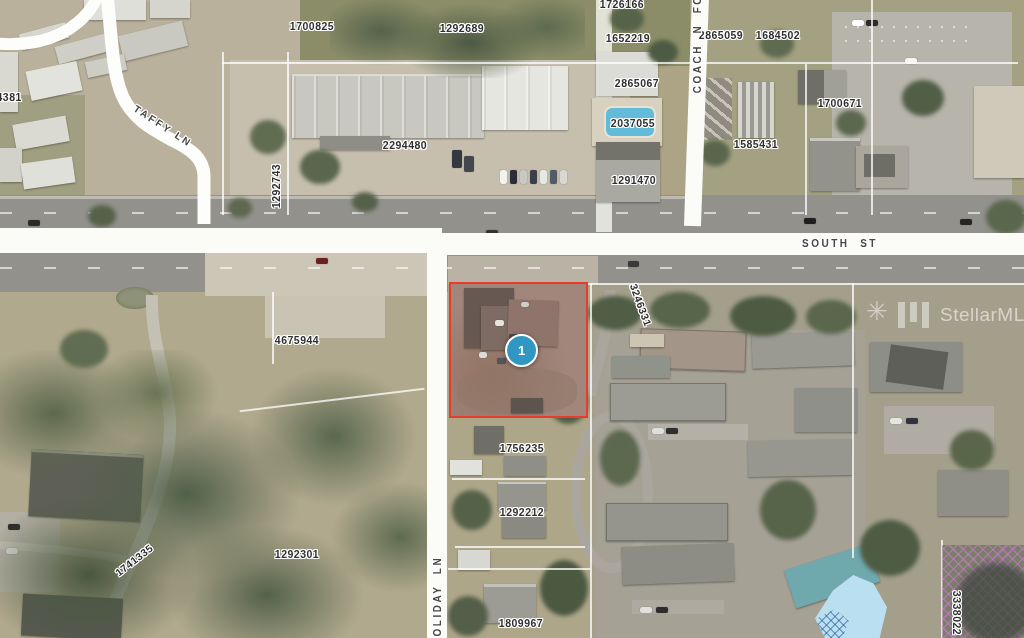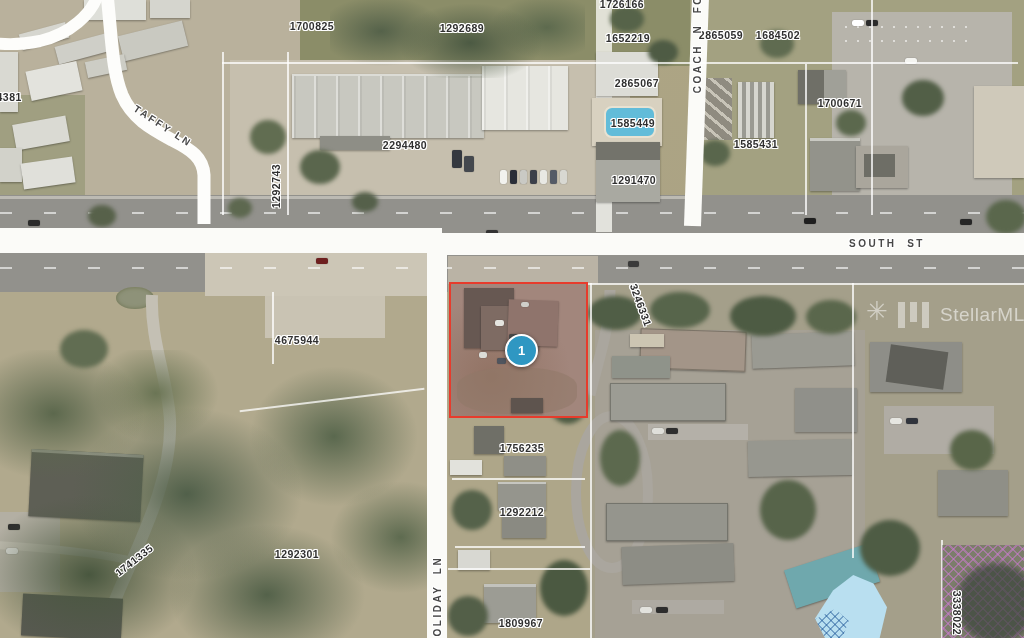--- a/index.html
+++ b/index.html
@@ -247,37 +247,37 @@
   </div>
 
   <div id="labels-layer">
       <span style="left: 312px; top: 26px; transform: translate(-50%, -50%) rotate(0deg);">1700825</span>
       <span style="left: 462px; top: 28px; transform: translate(-50%, -50%) rotate(0deg);">1292689</span>
       <span style="left: 622px; top: 4px; transform: translate(-50%, -50%) rotate(0deg);">1726166</span>
       <span style="left: 628px; top: 38px; transform: translate(-50%, -50%) rotate(0deg);">1652219</span>
       <span style="left: 721px; top: 35px; transform: translate(-50%, -50%) rotate(0deg);">2865059</span>
       <span style="left: 778px; top: 35px; transform: translate(-50%, -50%) rotate(0deg);">1684502</span>
       <span style="left: 627px; top: 83px; transform: translate(-50%, -50%) rotate(0deg); padding-left: 20px;">2865067</span>
-      <span style="left: 633px; top: 123px; transform: translate(-50%, -50%) rotate(0deg);">1585449</span>
+      <span style="left: 633px; top: 123px; transform: translate(-50%, -50%) rotate(0deg);">2037055</span>
       <span style="left: 840px; top: 103px; transform: translate(-50%, -50%) rotate(0deg);">1700671</span>
       <span style="left: 756px; top: 144px; transform: translate(-50%, -50%) rotate(0deg);">1585431</span>
       <span style="left: 405px; top: 145px; transform: translate(-50%, -50%) rotate(0deg);">2294480</span>
       <span style="left: 634px; top: 180px; transform: translate(-50%, -50%) rotate(0deg);">1291470</span>
       <span style="left: 6px; top: 97px; transform: translate(-50%, -50%) rotate(0deg);">74381</span>
       <span style="left: 276px; top: 186px; transform: translate(-50%, -50%) rotate(-90deg);">1292743</span>
       <span style="left: 641px; top: 305px; transform: translate(-50%, -50%) rotate(70deg);">3246331</span>
       <span style="left: 297px; top: 340px; transform: translate(-50%, -50%) rotate(0deg);">4675944</span>
       <span style="left: 522px; top: 448px; transform: translate(-50%, -50%) rotate(0deg);">1756235</span>
       <span style="left: 522px; top: 512px; transform: translate(-50%, -50%) rotate(0deg);">1292212</span>
       <span style="left: 297px; top: 554px; transform: translate(-50%, -50%) rotate(0deg);">1292301</span>
       <span style="left: 134px; top: 560px; transform: translate(-50%, -50%) rotate(-38deg);">1741335</span>
       <span style="left: 521px; top: 623px; transform: translate(-50%, -50%) rotate(0deg);">1809967</span>
       <span style="left: 957px; top: 613px; transform: translate(-50%, -50%) rotate(90deg);">3338022</span>
       <span class="street" style="left: 163px; top: 126px; transform: translate(-50%, -50%) rotate(33deg);">TAFFY LN</span>
-      <span class="street" style="left: 840px; top: 243px; transform: translate(-50%, -50%) rotate(0deg); margin-left: 47px;">SOUTH  ST</span>
+      <span class="street" style="left: 840px; top: 243px; transform: translate(-50%, -50%) rotate(0deg);">SOUTH  ST</span>
       <span class="street" style="left: 697px; top: 39px; transform: translate(-50%, -50%) rotate(-90deg);">COACH  N  FOU</span>
       <span class="street" style="left: 437px; top: 601px; transform: translate(-50%, -50%) rotate(-90deg);">HOLIDAY  LN</span>
     </div>
 
   <div id="marker" style="background: rgb(47, 151, 194);">
     <span>1</span>
   </div>
 
   <div id="watermark">
     <span style="position:absolute;left:0;top:0;font-size:26px;color:rgba(255,255,255,.5);">✳</span>

